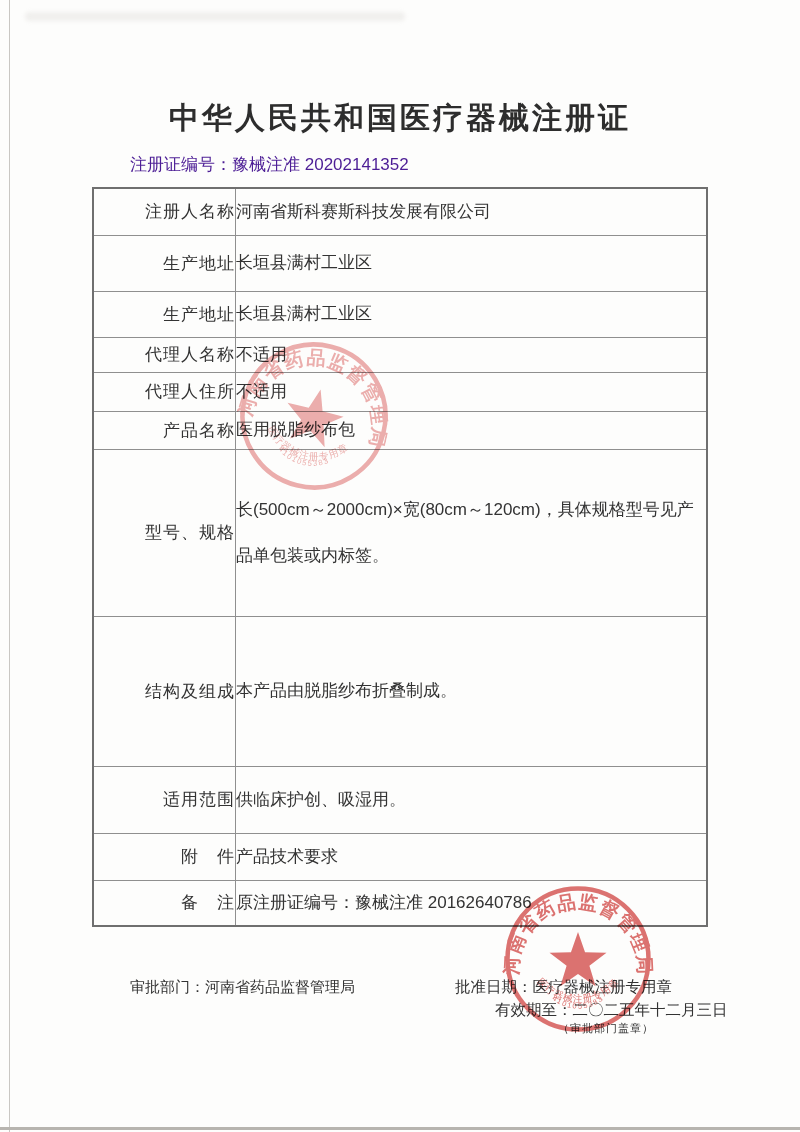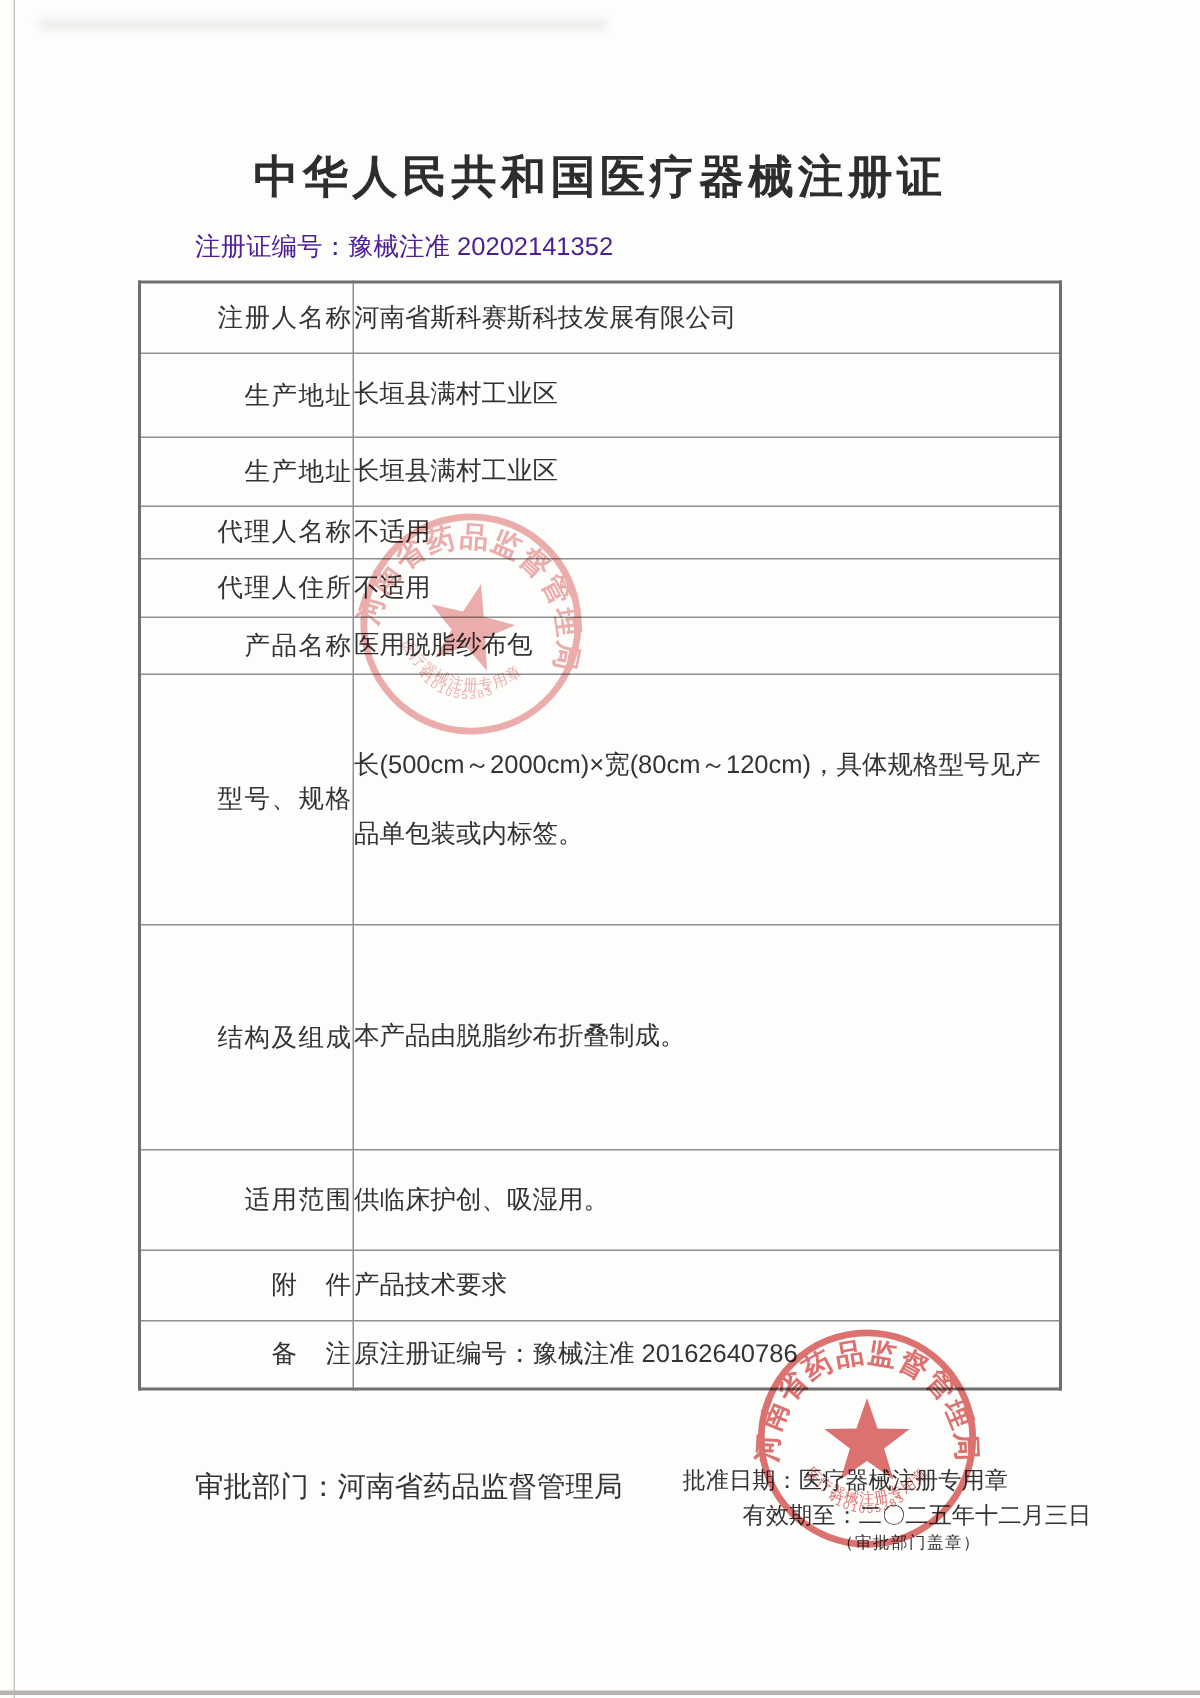--- a/index.html
+++ b/index.html
@@ -27,21 +27,21 @@
   table.cert td{border:1px solid #8f8f8f;padding:0;}
   table.cert{border:2px solid #6f6f6f;}
   td.lbl{width:141px;text-align:right;letter-spacing:1px;}
   td.val{width:470px;text-align:left;padding-left:16px;padding-right:12px;line-height:1.6;}
   tr.r1{height:47px;}  tr.r2{height:56px;}  tr.r3{height:46px;margin-top:37px;}
   tr.r4{height:35px;}  tr.r5{height:39px;}  tr.r6{height:38px;}
   tr.r7{height:167px;} tr.r8{height:150px;} tr.r9{height:67px;}
   tr.r10{height:47px;} tr.r11{height:49px;} tr.r12{height:46px;}
   tr.r7 td.val{line-height:2.7;}
 
-  .footer-dept{position:absolute;left:130px;top:978px;font-size:19px;color:#333;}
+  .footer-dept{position:absolute;left:130px;top:978px;font-size:15px;color:#333;}
   .footer-date1{position:absolute;left:455px;top:977px;font-size:15.5px;color:#333;}
   .footer-date2{position:absolute;left:455px;top:1000px;font-size:15.5px;color:#333;margin-left:40px;}
   .footer-sealnote{position:absolute;left:558px;top:1021px;font-size:11px;color:#333;letter-spacing:1px;}
 
   .stamp{position:absolute;mix-blend-mode:multiply;pointer-events:none;}
   .stamp svg{display:block;width:100%;height:100%;}
   .stamp-upper{left:238px;top:338px;width:152px;height:156px;opacity:.52;transform:rotate(14deg);color:#dc6663;}
   .stamp-lower{left:500px;top:884px;width:156px;height:150px;opacity:.8;color:#d5504d;}
 </style>
 </head>

